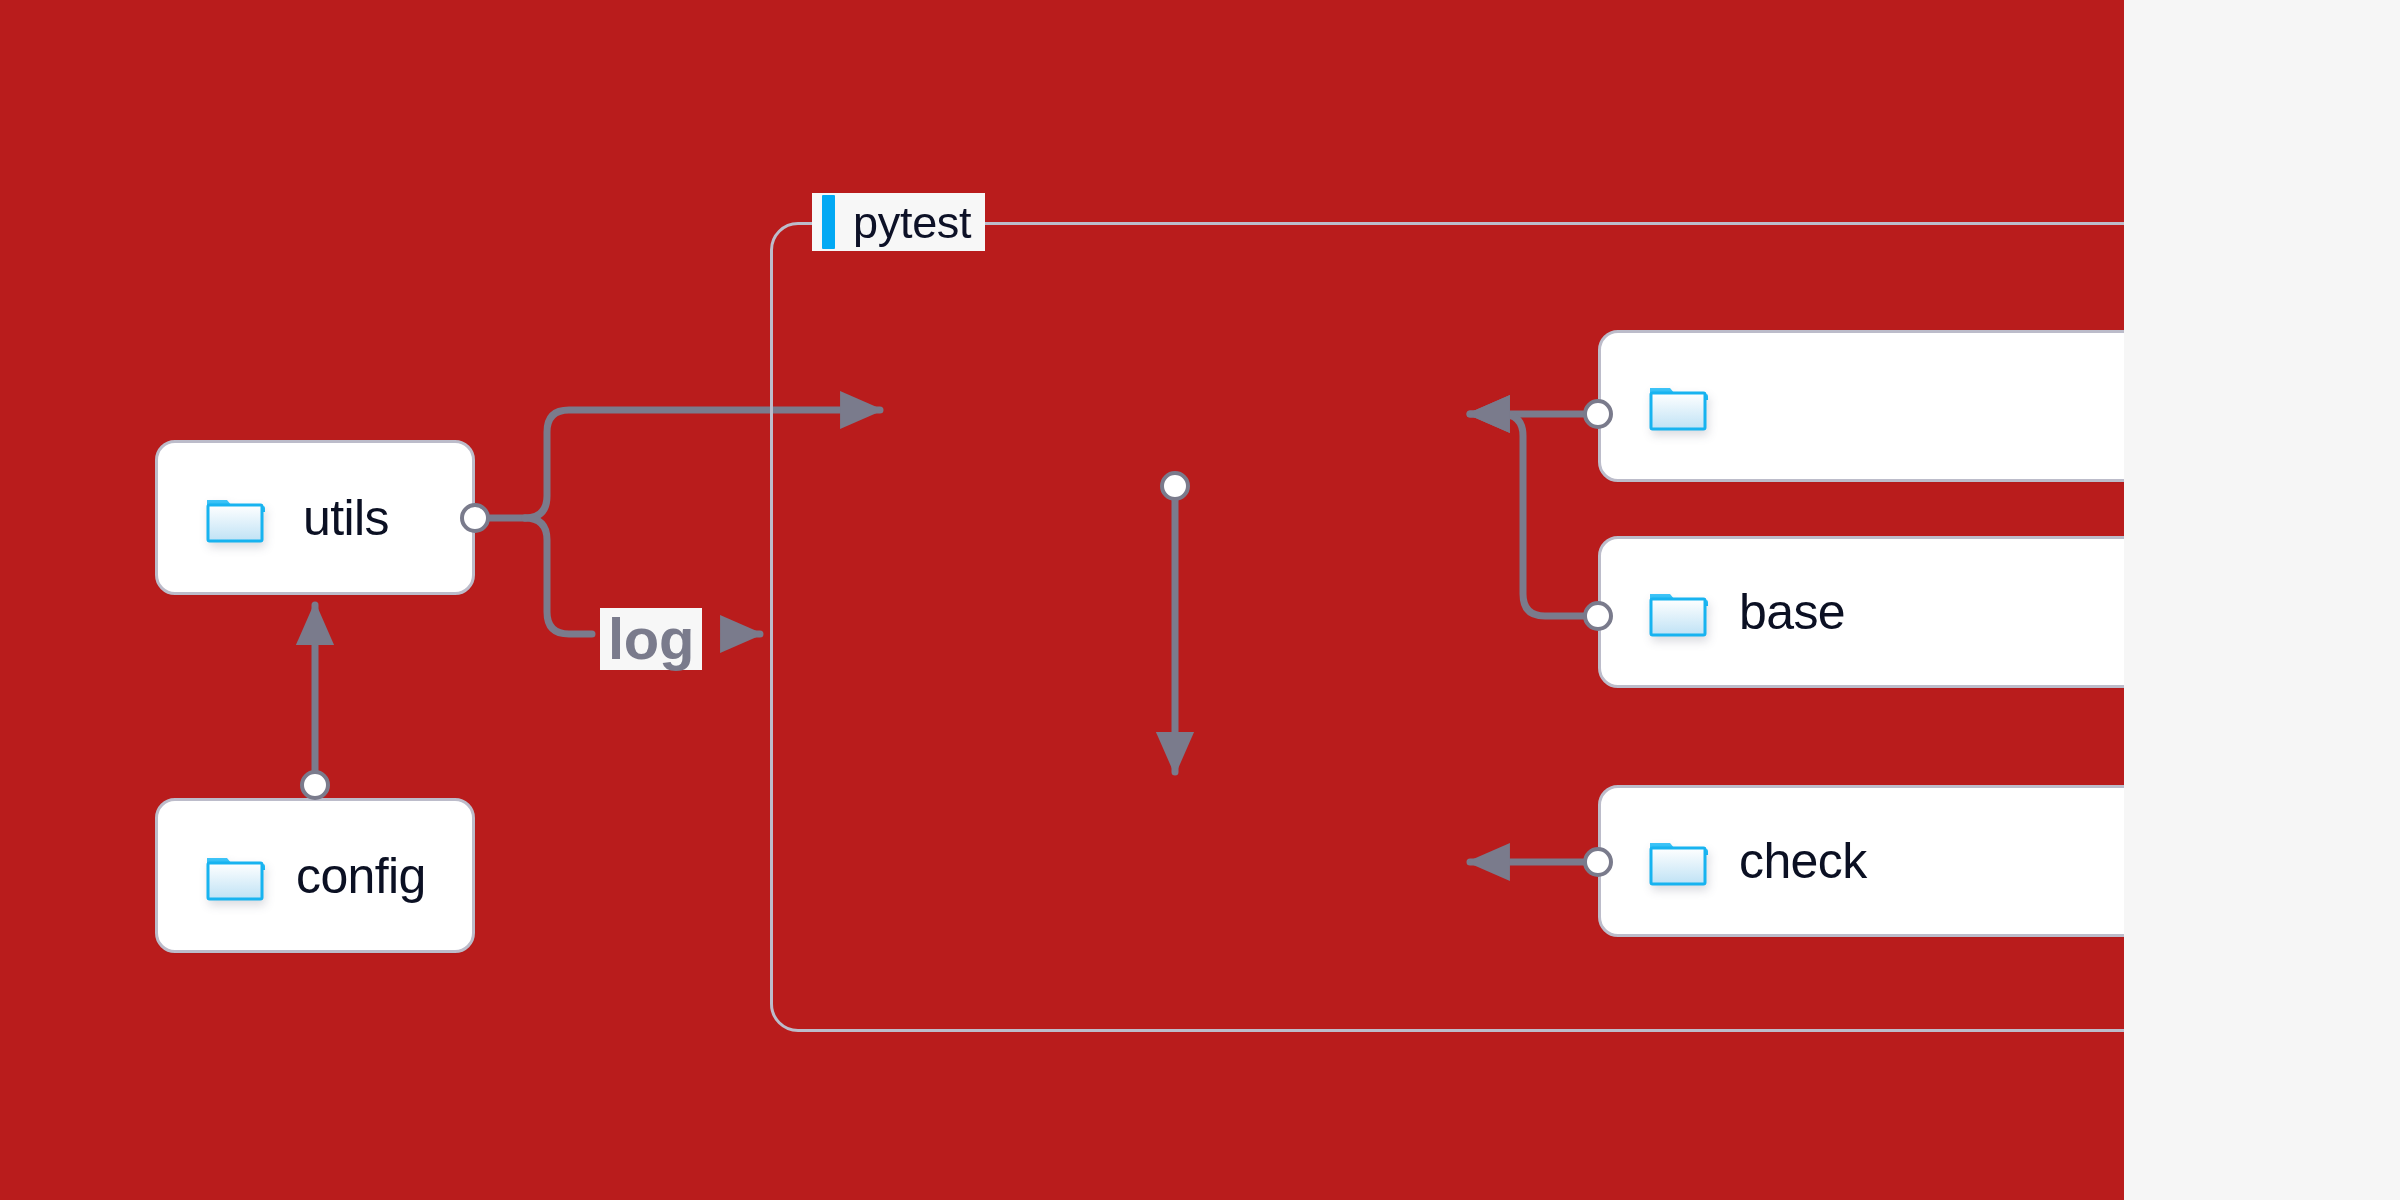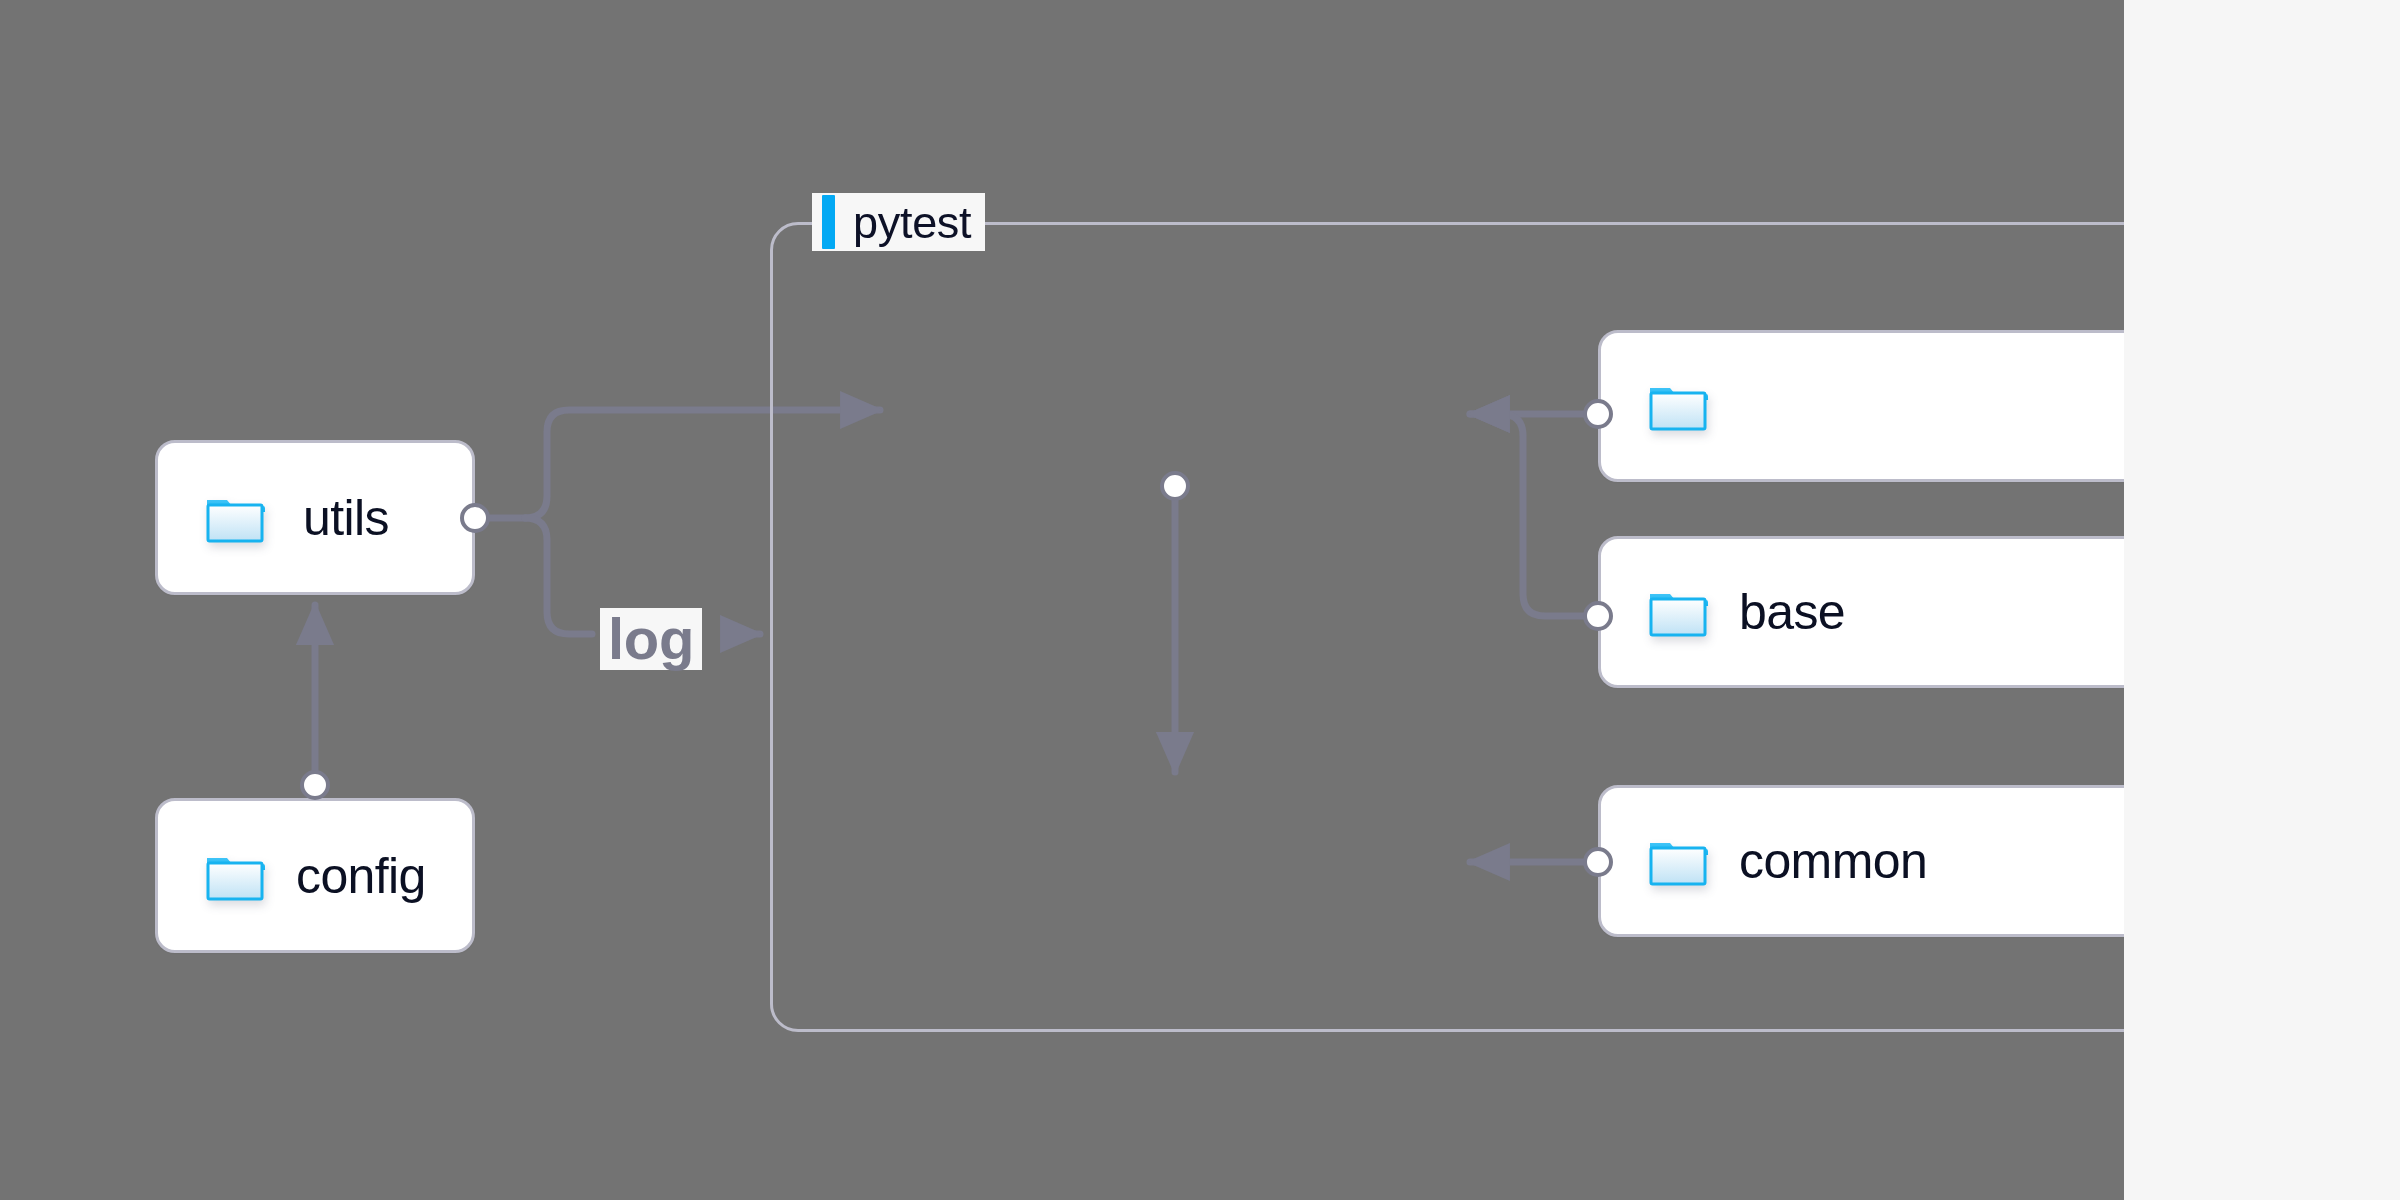--- a/index.html
+++ b/index.html
@@ -8,21 +8,21 @@
     padding: 0;
     background: #f6f6f6;
   }
   body {
     font-family: "Liberation Sans", sans-serif;
   }
   #canvas {
     position: relative;
     width: 2124px;
     height: 1200px;
-    background: #737373;
+    background: #b91c1c;
     overflow: hidden;
   }
 
   
   #edges {
     position: absolute;
     left: 0; top: 0;
     width: 2400px;
     height: 1200px;
   }
@@ -202,21 +202,21 @@
     <span class="node-label">base</span>
   </div>
 
   <div class="node" style="left:1598px; top:785px; width:557px; height:152px;">
     <span class="folder-icon">
       <svg viewBox="0 0 62 52" width="62" height="52" xmlns="http://www.w3.org/2000/svg">
         <path d="M3 8 h20 l5 6 h31 a2 2 0 0 1 2 2 v4 H3 z" fill="url(#folderTabGrad)"></path>
         <rect x="4" y="13" width="54" height="36" rx="1.5" fill="url(#folderGrad)" stroke="#17b3f0" stroke-width="3"></rect>
       </svg>
     </span>
-    <span class="node-label">common</span>
+    <span class="node-label">check</span>
   </div>
 
   <div class="edge-label" style="left:600px; top:608px;">log</div>
 
   <div class="port" style="left:460px;  top:503px;"></div>
   <div class="port" style="left:300px;  top:770px;"></div>
   <div class="port" style="left:1160px; top:471px;"></div>
   <div class="port" style="left:1583px; top:399px;"></div>
   <div class="port" style="left:1583px; top:601px;"></div>
   <div class="port" style="left:1583px; top:847px;"></div>

